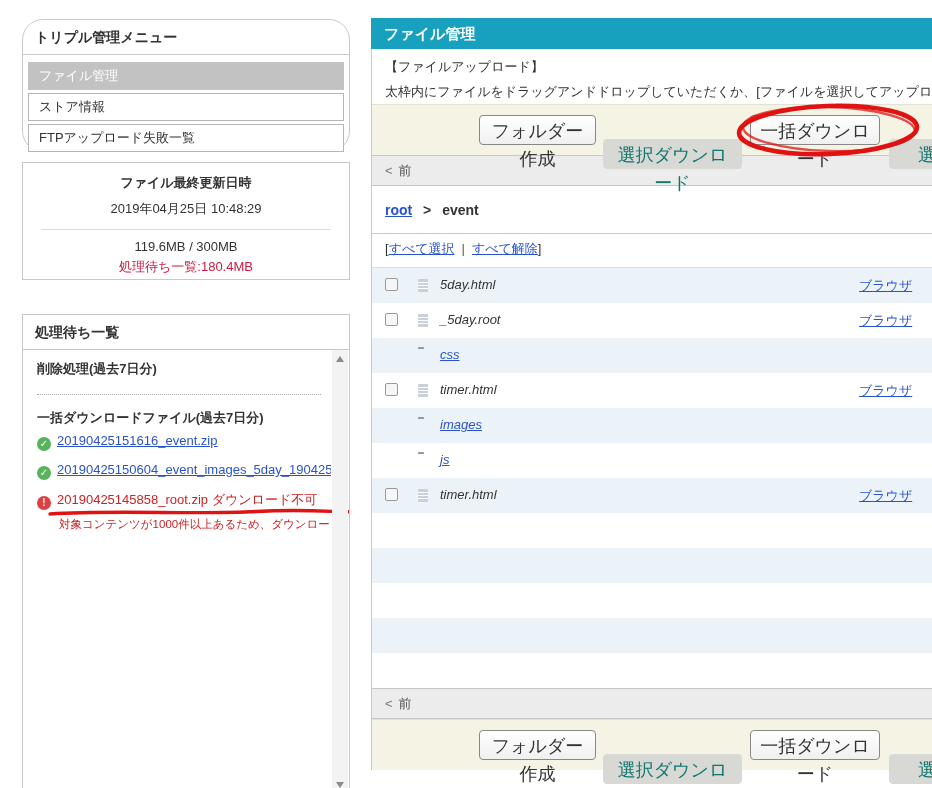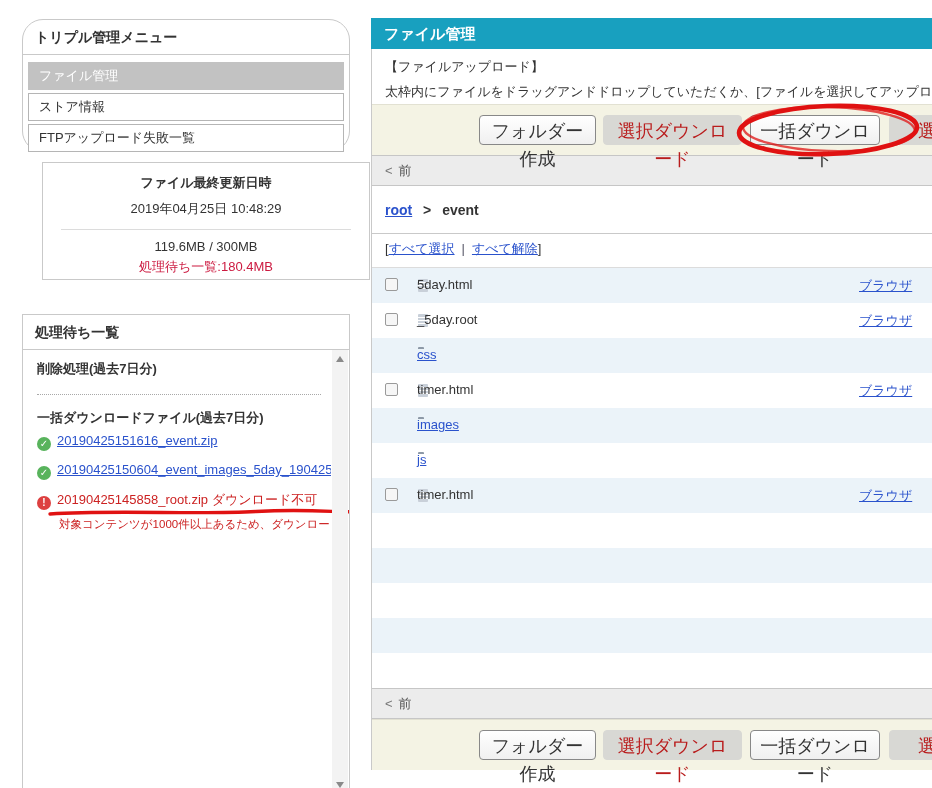--- a/index.html
+++ b/index.html
@@ -10,21 +10,21 @@
     font-size:13px;
   }
   a{text-decoration:underline;color:#2a52cc;cursor:pointer;}
   
   .panel{position:absolute;left:22px;width:328px;border:1px solid #c9c9c9;background:#fff;box-sizing:border-box;}
   .panel-header{height:34px;line-height:34px;padding:0 12px;font-weight:bold;font-size:14px;color:#333;border-bottom:1px solid #c9c9c9;}
   .menu-panel{top:19px;height:133px;border-radius:21px;}
   .menu-items{padding:4px 3px;}
   .menu-item{margin:3px 2px;padding:4px 10px;font-size:13px;border:1px solid #b5b5b5;background:#fff;color:#333;cursor:pointer;}
   .menu-item.selected{background:#c2c2c2;border-color:#c2c2c2;color:#fff;cursor:default;}
-  .info-panel{top:162px;height:118px;text-align:center;margin-left:20px;}
+  .info-panel{top:162px;height:118px;text-align:center;}
   .info-title{font-weight:bold;margin-top:11px;}
   .info-date{margin-top:8px;}
   .info-div{border-top:1px solid #dcdcdc;margin:11px 18px 9px 18px;}
   .info-usage{}
   .info-remaining{color:#cc1a40;margin-top:4px;}
   .queue-panel{top:298px;height:500px;overflow:hidden;margin-top:16px;}
   .q-content{position:absolute;left:1px;right:18px;top:35px;bottom:19px;overflow:hidden;padding:10px 6px 0 13px;box-sizing:border-box;}
   .q-bold{font-weight:bold;margin:0 0 6px 0;}
   .q-divider{border-top:1px dotted #a8a8a8;margin:16px 4px 14px 0;}
   .q-line{margin:0 0 11px 0;white-space:nowrap;}
@@ -45,42 +45,42 @@
   .h-thumb{position:absolute;left:17px;top:2px;height:13px;width:246px;background:#b9b9b9;}
   
   .main-panel{position:absolute;left:371px;top:18px;width:600px;}
   .main-header{height:31px;line-height:31px;background:#18a0bf;color:#fff;font-weight:bold;font-size:15px;padding:0 13px;}
   .main-body{border-left:1px solid #c9c9c9;}
   .upload-sec{height:55px;background:#fff;padding:9px 0 0 13px;box-sizing:border-box;}
   .upload-instr{margin-top:7px;white-space:nowrap;}
   .cream-bar{position:relative;height:50px;background:#f4f3e4;border-top:1px solid #e2e1d2;}
   .btn{position:absolute;top:10px;height:30px;border-radius:4px;font-size:18px;font-family:inherit;color:#333;
        background:linear-gradient(#ffffff,#f0f0f0);border:1px solid #888;box-sizing:border-box;text-align:center;line-height:28px;cursor:pointer;}
-  .btn.disabled{background:#d8d8d4;border:1px solid #d8d8d4;color:#b91c1c;cursor:default;}
+  .btn.disabled{background:#d8d8d4;border:1px solid #d8d8d4;color:#0f766e;cursor:default;margin-top:24px;}
   .b-folder{left:107px;width:117px;}
   .b-seldl{left:231px;width:139px;}
   .b-alldl{left:378px;width:130px;}
   .b-seldel{left:517px;width:130px;}
   .gray-bar{height:29px;line-height:29px;background:#ececec;border-top:1px solid #c6c6c6;border-bottom:1px solid #c6c6c6;color:#555;padding-left:13px;}
   .prev-lt{margin-right:6px;color:#777;}
   .crumb-row{height:48px;background:#fff;border-bottom:1px solid #c9c9c9;padding:16px 0 0 13px;box-sizing:border-box;font-size:14px;font-weight:bold;}
   .crumb-row a{font-weight:bold;}
   .crumb-sep{margin:0 7px;color:#333;}
   .select-row{height:33px;line-height:30px;background:#fff;border-bottom:1px solid #dcdcdc;padding-left:13px;}
   .select-row .pipe{margin:0 7px;color:#556;}
   .ftable{position:relative;}
   .col-div{position:absolute;left:33px;top:0;bottom:0;width:1px;background:#c6c6c6;}
   .frow{position:relative;height:35px;background:#fff;}
   .frow.blue{background:#ebf3f9;}
   .cb{position:absolute;left:13px;top:10px;width:13px;height:13px;border:1px solid #9a9a9a;border-radius:2px;background:#f6f6f6;box-sizing:border-box;cursor:pointer;}
   .ric{position:absolute;left:46px;top:11px;}
   .icon-file{width:10px;height:13px;background:#c9d0d9;border-radius:1px;background-image:linear-gradient(#c9d0d9 3px,#fff 3px,#fff 4px,#c9d0d9 4px,#c9d0d9 6px,#fff 6px,#fff 7px,#c9d0d9 7px,#c9d0d9 9px,#fff 9px,#fff 10px,#c9d0d9 10px);}
   .icon-folder{width:14px;height:10px;background:#8d99a7;border-radius:1px;margin-top:2px;position:relative;}
   .icon-folder::before{content:"";position:absolute;left:0;top:-2px;width:6px;height:2px;background:#8d99a7;border-radius:1px 1px 0 0;}
-  .fname{position:absolute;left:45px;top:9px;}
+  .fname{position:absolute;left:68px;top:9px;font-style:italic;}
   .browse{position:absolute;left:487px;top:9px;white-space:nowrap;}
   
   .annot{position:absolute;pointer-events:none;}
 </style>
 </head>
 <body>
 
 <section class="panel menu-panel">
   <div class="panel-header">トリプル管理メニュー</div>
   <div class="menu-items">

